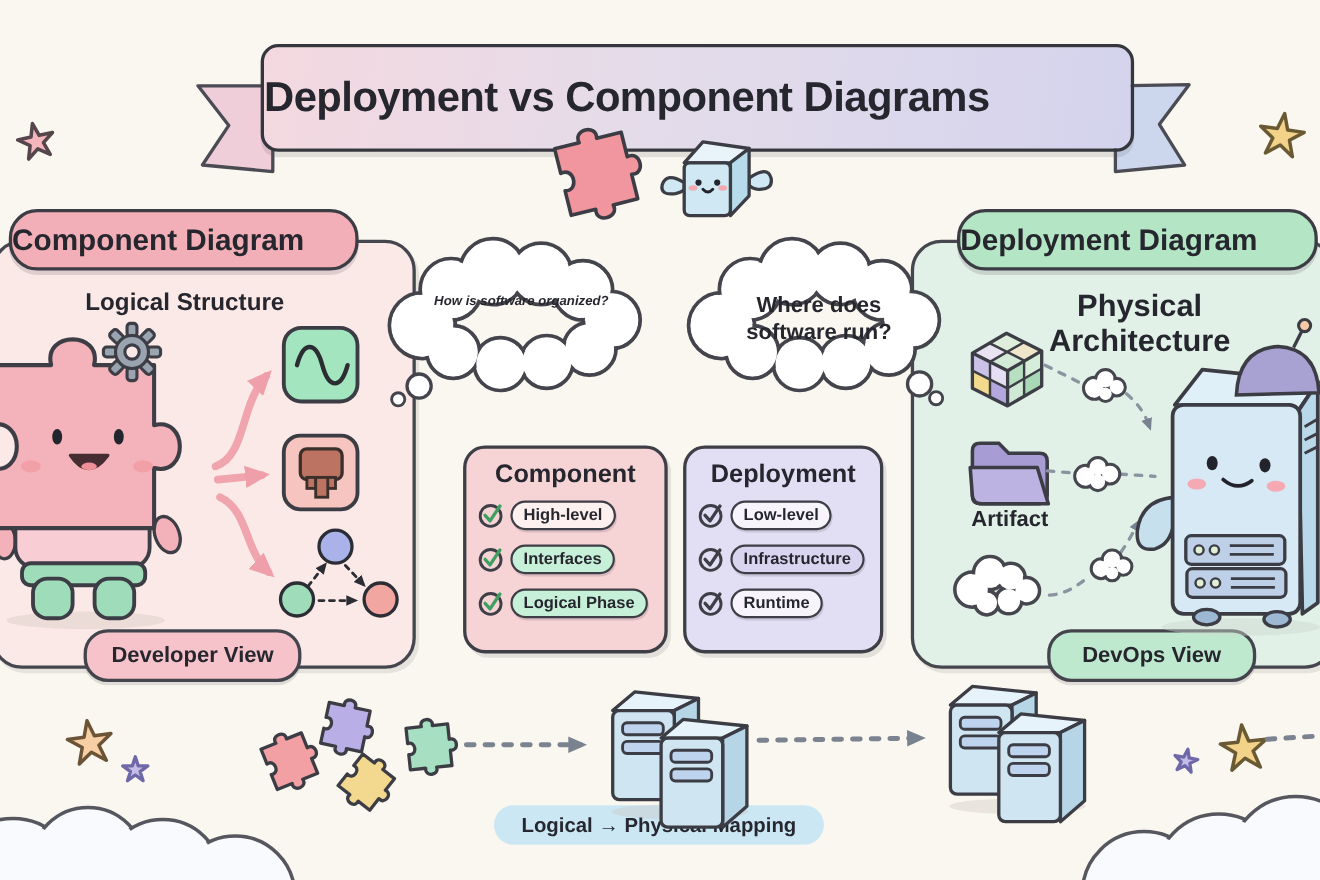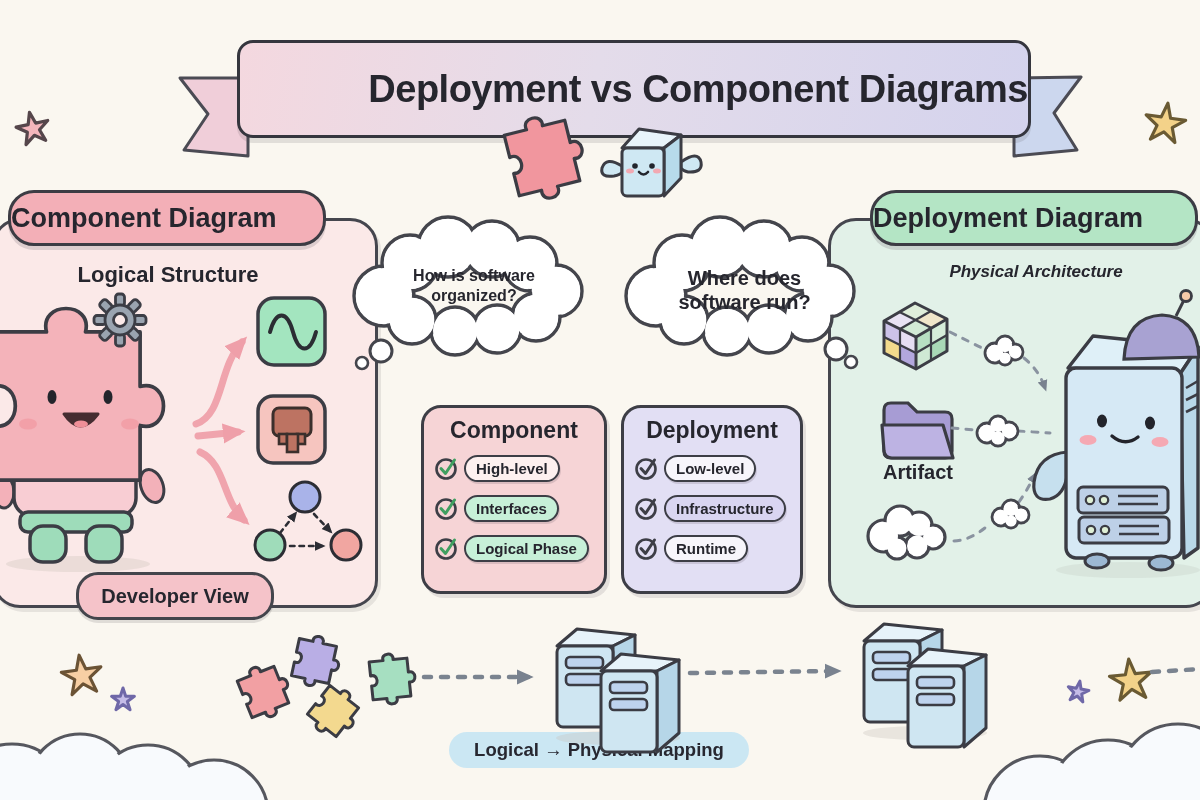--- a/index.html
+++ b/index.html
@@ -4,21 +4,21 @@
 <style>
   html,body{margin:0;padding:0;background:#faf7f0;}
   #stage{position:relative;width:1200px;height:800px;overflow:hidden;background:#faf7f0;
          font-family:"Liberation Sans","DejaVu Sans",sans-serif;color:#26262e;}
   .abs{position:absolute;}
   svg{display:block;}
   .no-pe{pointer-events:none;}
   
   #banner{left:237px;top:40px;width:788px;height:92px;z-index:2;border:3.5px solid #35363e;
     border-radius:16px;background:linear-gradient(100deg,#f4d8df 0%,#e4dcea 45%,#d4d3ed 100%);
-    display:flex;align-items:center;justify-content:flex-end;font-size:38px;font-weight:bold;
+    display:flex;align-items:center;justify-content:flex-start;font-size:38px;font-weight:bold;
     letter-spacing:-.5px;box-shadow:0 5px 0 rgba(90,80,90,.15);}
   
   .panel{z-index:2;border:3.5px solid #45464e;border-radius:28px;box-shadow:3px 4px 0 rgba(90,80,90,.12);}
   #left-panel{left:-8px;top:218px;width:380px;height:384px;background:#fbe9e8;}
   #right-panel{left:828px;top:218px;width:380px;height:384px;background:#e2f1e8;}
   .header-pill{z-index:3;border:3.5px solid #3c3c44;border-radius:26px;display:flex;align-items:center;
     font-weight:bold;font-size:27px;box-shadow:0 4px 0 rgba(90,80,90,.18);}
   #left-header{left:8px;top:190px;width:312px;height:50px;background:#f3afb7;}
   #right-header{left:870px;top:190px;width:322px;height:50px;background:#b4e5c5;}
   .badge{z-index:3;border:3px solid #44454c;border-radius:22px;display:flex;align-items:center;
@@ -102,20 +102,23 @@
   <div id="left-header" class="abs header-pill">
     <span>Component Diagram</span>
   </div>
   <div id="right-header" class="abs header-pill">
     <span>Deployment Diagram</span>
   </div>
 
   <div id="developer-badge" class="abs badge">
     <span>Developer View</span>
   </div>
+  <div id="devops-badge" class="abs badge">
+    <span>DevOps View</span>
+  </div>
 
   <div id="component-card" class="abs card">
     <div class="card-title">Component</div>
     <div class="row">
       <svg width="26" height="26" viewBox="0 0 26 26">
         <circle cx="13" cy="14" r="9.5" fill="none" stroke="#3d3e46" stroke-width="2.6"></circle>
         <polyline points="8,13.5 12.5,18.5 21.5,5" fill="none" stroke="#3f9f60" stroke-width="3" stroke-linecap="round" stroke-linejoin="round"></polyline>
       </svg>
       <span class="item-pill">High-level</span>
     </div>
@@ -464,18 +467,18 @@
       <ellipse cx="618" cy="738" rx="62" ry="7" fill="#c9c4bd" opacity="0.35"></ellipse>
       <ellipse cx="925" cy="733" rx="62" ry="7" fill="#c9c4bd" opacity="0.35"></ellipse>
       <use href="#tower" transform="translate(557,646)"></use>
       <use href="#tower" transform="translate(601,671)"></use>
       <use href="#tower" transform="translate(864,641)"></use>
       <use href="#tower" transform="translate(908,666)"></use>
     </g>
   </svg>
 
   <div class="abs ov" style="left:37px;top:262px;width:262px;font-size:22px;">Logical Structure</div>
-  <div class="abs ov" style="left:905px;top:262px;width:262px;font-size:17px;font-style:italic;">Physical Architecture</div>
-  <div class="abs ov" style="left:384px;top:266px;width:180px;font-size:16px;line-height:1.22;">How is software organized?</div>
+  <div class="abs ov" style="left:905px;top:262px;width:262px;font-size:28px;">Physical Architecture</div>
+  <div class="abs ov" style="left:384px;top:266px;width:180px;font-size:12px;line-height:1.22;font-style:italic;">How is software organized?</div>
   <div class="abs ov" style="left:662px;top:266px;width:165px;font-size:20px;line-height:1.22;">Where does software run?</div>
   <div class="abs ov" style="left:874px;top:461px;width:88px;font-size:20px;">Artifact</div>
 
 </div>
 
 </body></html>

